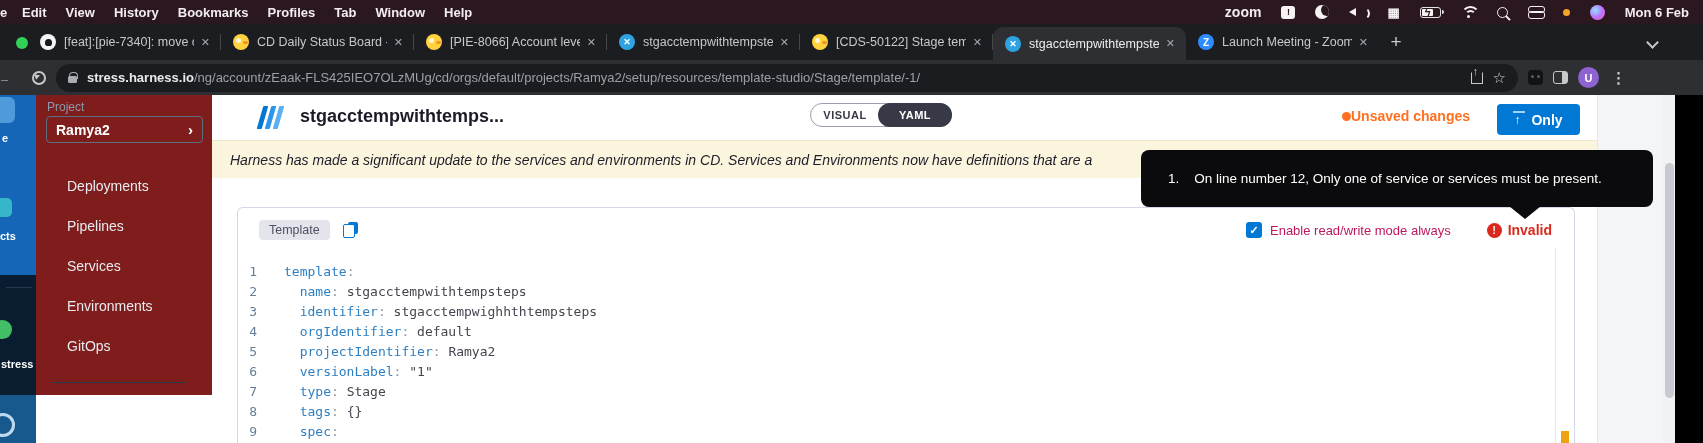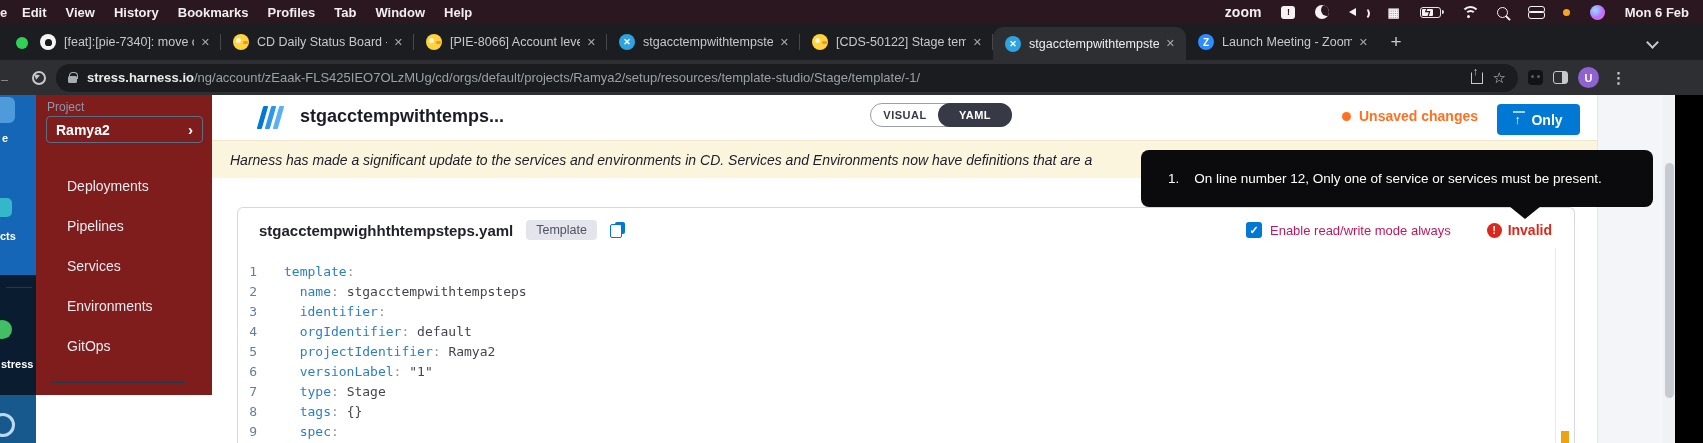--- a/index.html
+++ b/index.html
@@ -105,24 +105,24 @@
 
   
   .main { position:absolute; left:212px; top:0; width:1385px; height:348px; background:#fff; }
 
   .pg-header { position:absolute; left:0; top:0; width:1385px; height:45px; background:#fff; }
   .hlogo { position:absolute; left:48px; top:11px; width:30px; height:24px; display:flex; gap:3px; }
   .hlogo i { display:block; width:5px; height:23px; background:#0278d5; transform:skewX(-16deg); border-radius:1px; }
   .hlogo i:nth-child(2){ background:#2f95e9; }
   .hlogo i:nth-child(3){ background:#5cb0f2; }
   .pg-title { position:absolute; left:88px; top:11px; font-size:18px; font-weight:700; color:#1b1b28; }
-  .toggle { position:absolute; left:658px; top:8px; width:142px; height:24px; border:1px solid #9a9eae; border-radius:12px; display:flex; background:#fff; }
+  .toggle { position:absolute; left:598px; top:8px; width:142px; height:24px; border:1px solid #9a9eae; border-radius:12px; display:flex; background:#fff; }
   .toggle .tg { flex:1; display:flex; align-items:center; justify-content:center; font-size:11px; font-weight:700; letter-spacing:.5px; color:#383946; }
   .toggle .tg.sel { background:#383946; color:#fff; border-radius:12px; margin:-1px; flex:0 0 74px; }
-  .unsaved { position:absolute; left:1130px; top:13px; display:flex; align-items:center; gap:8px; color:#ff7020; font-size:14px; font-weight:700; }
+  .unsaved { position:absolute; left:1130px; top:13px; display:flex; align-items:center; color:#ff7020; font-size:14px; font-weight:700; }
   .unsaved .dot { width:9px; height:9px; border-radius:50%; background:#ff7020; }
   .save-btn { position:absolute; left:1285px; top:9px; width:83px; height:31px; background:#0278d5; border-radius:4px; color:#fff;
               font-size:14px; font-weight:700; display:flex; align-items:center; justify-content:center; gap:7px; }
   .save-ico { position:relative; width:10px; height:12px; color:#fff; font-size:12px; line-height:12px; }
   .save-ico::before{ content:""; position:absolute; left:-1px; top:-3px; width:12px; height:2px; background:#9fd4ff; }
 
   .banner { position:absolute; left:0; top:45px; width:1385px; height:38px; background:#fcf5dd; border-top:1px solid #efe8cd;
             display:flex; align-items:center; padding-left:18px; font-size:14px; color:#1d1d2b;font-style:italic; }
 
   
@@ -313,21 +313,20 @@
           <span>Only</span>
         </div>
       </div>
 
       <div class="banner">
         <span>Harness has made a significant update to the services and environments in CD. Services and Environments now have definitions that are a</span>
       </div>
 
       <div class="card">
         <div class="card-header">
-          <span class="fname">stgacctempwighhthtempsteps.yaml</span>
           <span class="badge">Template</span>
           <span class="copy-ico"></span>
           <span class="card-right">
             <span class="checkbox">✓</span>
             <span class="cb-label">Enable read/write mode always</span>
             <span class="invalid">
               <span class="inv-ico">!</span>
               <span>Invalid</span>
             </span>
           </span>
@@ -343,20 +342,21 @@
           <div class="crow">
               <span class="ln">2</span>
               <span class="ck">  name</span>
               <span class="cs">: </span>
               <span class="cv">stgacctempwithtempsteps</span>
             </div>
           <div class="crow">
               <span class="ln">3</span>
               <span class="ck">  identifier</span>
               <span class="cs">: </span>
+              <span class="cv">stgacctempwighhthtempsteps</span>
             </div>
           <div class="crow">
               <span class="ln">4</span>
               <span class="ck">  orgIdentifier</span>
               <span class="cs">: </span>
               <span class="cv">default</span>
             </div>
           <div class="crow">
               <span class="ln">5</span>
               <span class="ck">  projectIdentifier</span>

